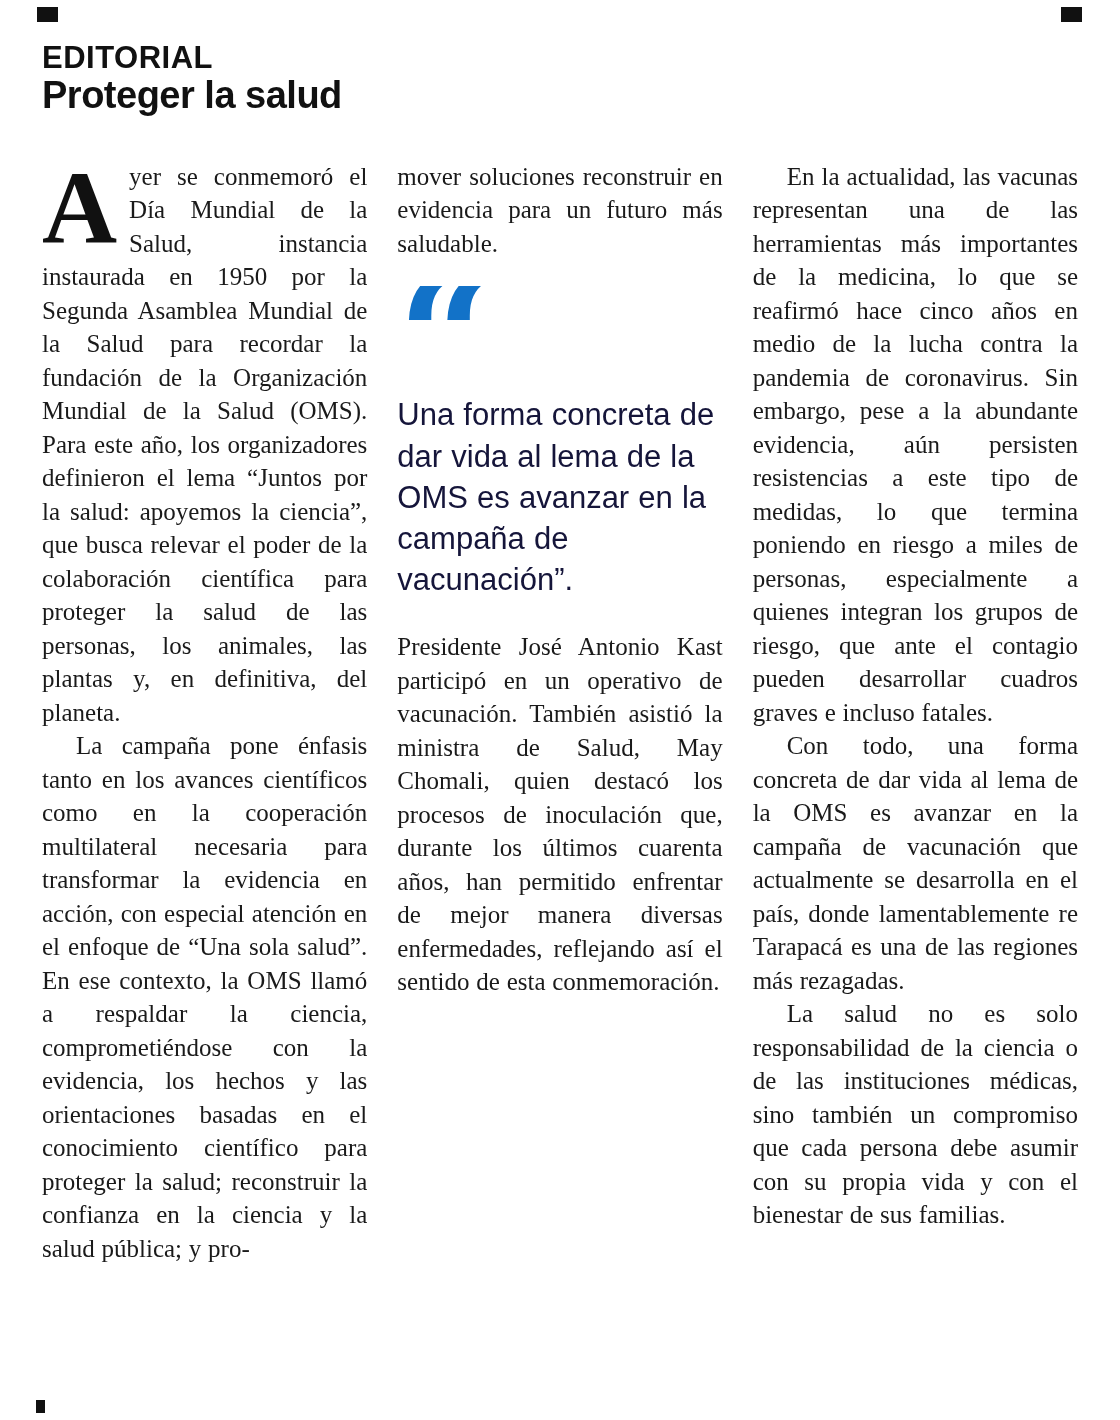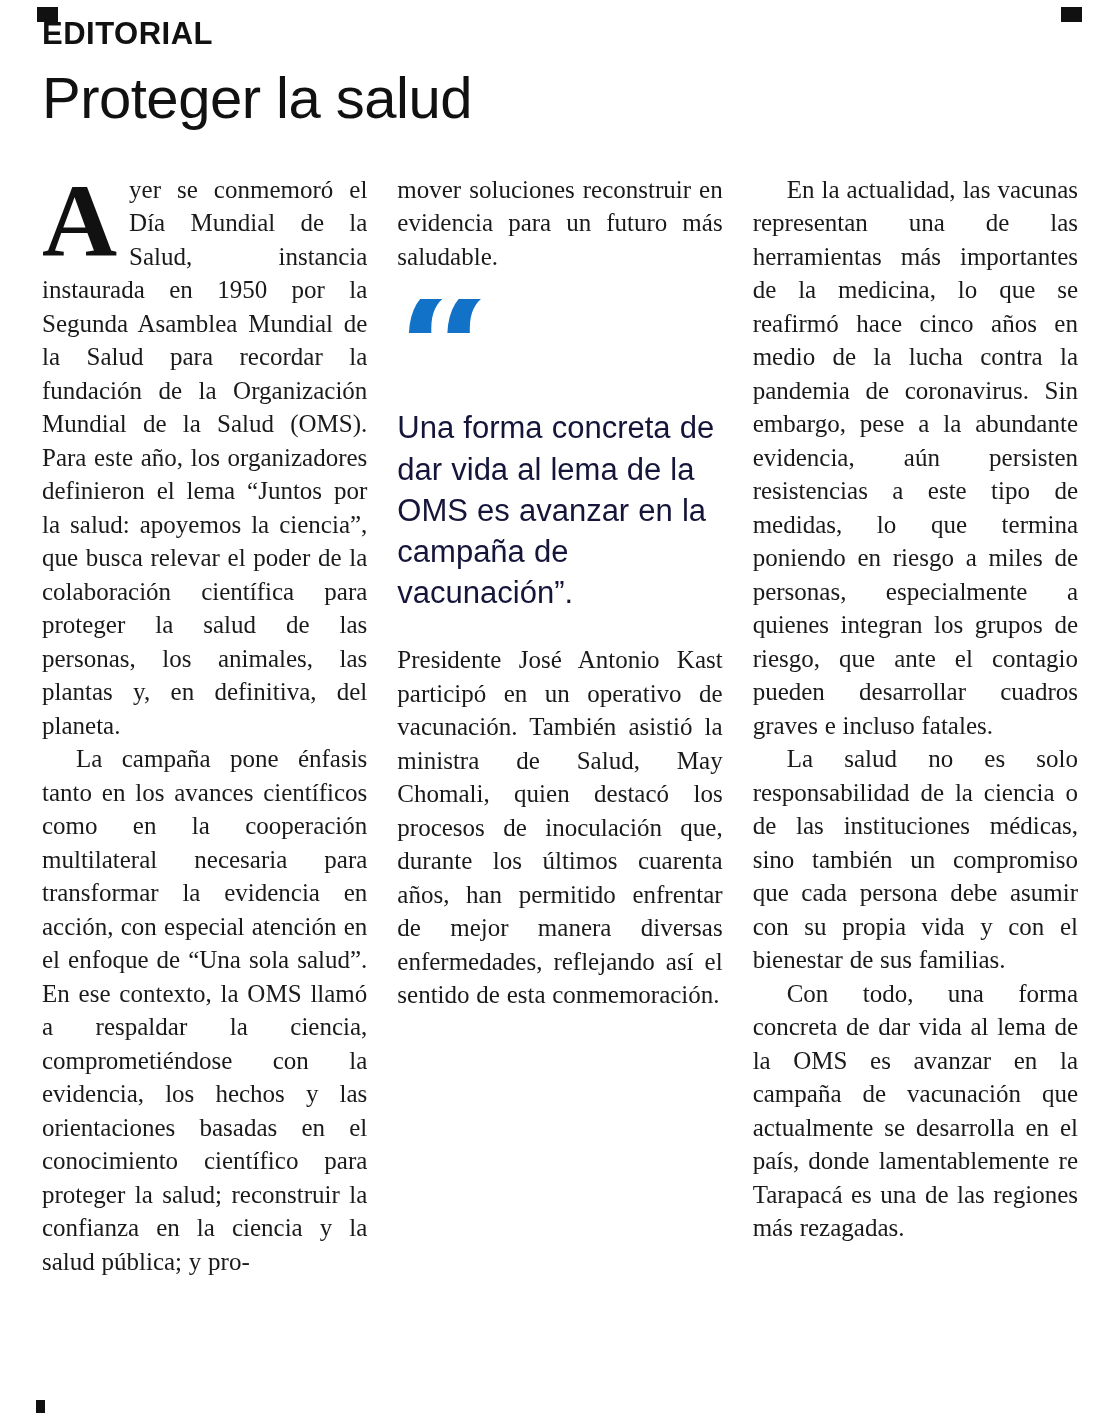--- a/index.html
+++ b/index.html
@@ -13,36 +13,36 @@
     color: #1a1a1a;
   }
   .crop-mark {
     position: absolute;
     background: #111;
   }
   .crop-mark.tl { left: 37px; top: 7px; width: 21px; height: 15px; }
   .crop-mark.tr { left: 1061px; top: 7px; width: 21px; height: 15px; }
   .crop-mark.bl { left: 36px; top: 1400px; width: 9px; height: 13px; }
   .page {
-    padding: 16px 42px 0 42px;
+    padding: 40px 42px 0 42px;
   }
   .kicker {
     font-family: "Liberation Sans", sans-serif;
     font-weight: 700;
     font-size: 31px;
     letter-spacing: 0.5px;
     color: #111;
   }
   .headline {
     font-family: "Liberation Sans", sans-serif;
-    font-weight: 400;
-    font-size: 58px;
+    font-weight: 700;
+    font-size: 38px;
     letter-spacing: -0.5px;
     color: #111;
-    margin-top: 16px;
+    margin-top: 0;
     line-height: 1.05;
   }
   .columns {
     display: flex;
     gap: 30px;
     margin-top: 44px;
   }
   .col {
     flex: 1 1 0;
     font-size: 25px;
@@ -110,18 +110,18 @@
       <p>mover soluciones reconstruir en evidencia para un futuro más saludable.</p>
       <div class="pullquote">
         <div class="quote-mark">“</div>
         <div class="quote-text">Una forma concreta de dar vida al lema de la OMS es avanzar en la campaña de vacunación”.</div>
       </div>
       <p>Presidente José Antonio Kast participó en un operativo de vacunación. También asistió la ministra de Salud, May Chomali, quien destacó los procesos de inoculación que, durante los últimos cuarenta años, han permitido enfrentar de mejor manera diversas enfermedades, reflejando así el sentido de esta conmemoración.</p>
     </div>
 
     <div class="col">
       <p class="indent">En la actualidad, las vacunas representan una de las herramientas más importantes de la medicina, lo que se reafirmó hace cinco años en medio de la lucha contra la pandemia de coronavirus. Sin embargo, pese a la abundante evidencia, aún persisten resistencias a este tipo de medidas, lo que termina poniendo en riesgo a miles de personas, especialmente a quienes integran los grupos de riesgo, que ante el contagio pueden desarrollar cuadros graves e incluso fatales.</p>
+      <p class="indent">Con todo, una forma concreta de dar vida al lema de la OMS es avanzar en la campaña de vacunación que actualmente se desarrolla en el país, donde lamentablemente re Tarapacá es una de las regiones más rezagadas.</p>
       <p class="indent">La salud no es solo responsabilidad de la ciencia o de las instituciones médicas, sino también un compromiso que cada persona debe asumir con su propia vida y con el bienestar de sus familias.</p>
-      <p class="indent">Con todo, una forma concreta de dar vida al lema de la OMS es avanzar en la campaña de vacunación que actualmente se desarrolla en el país, donde lamentablemente re Tarapacá es una de las regiones más rezagadas.</p>
     </div>
 
   </div>
 </div>
 
 </body></html>

